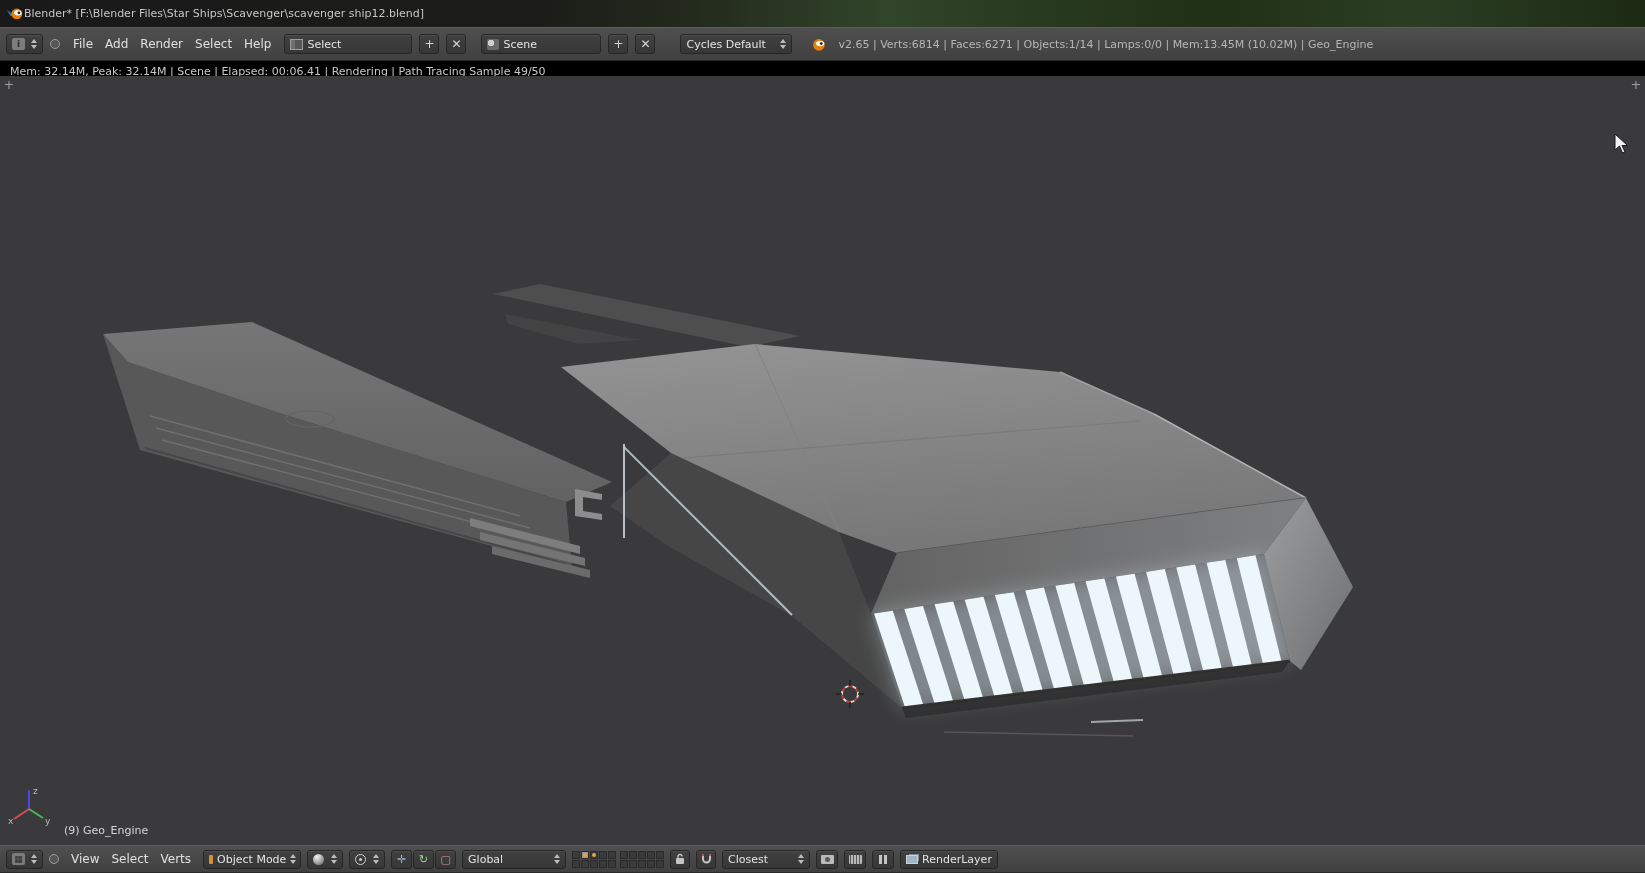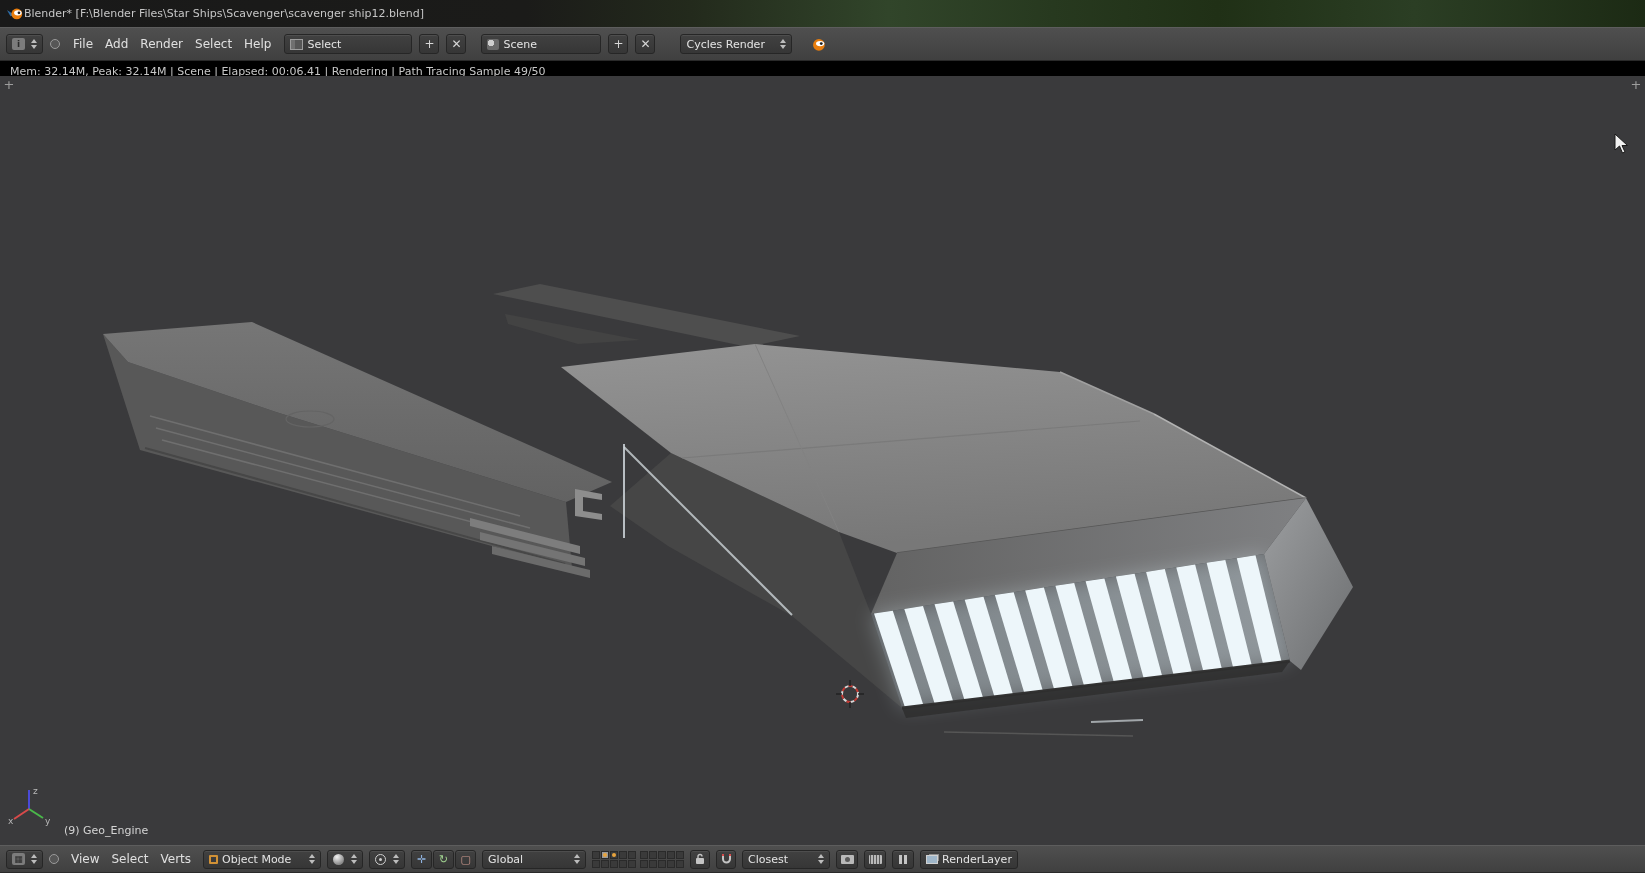--- a/index.html
+++ b/index.html
@@ -113,31 +113,32 @@
   </div>
   <div class="widget sq">+</div>
   <div class="widget sq">✕</div>
   <div class="widget" style="width:120px;margin-left:8px">
     <span class="scene-icon"></span>
     <span>Scene</span>
   </div>
   <div class="widget sq">+</div>
   <div class="widget sq">✕</div>
   <div class="widget" style="width:112px;margin-left:18px;justify-content:space-between">
-    <span>Cycles Render</span>
+    <span>Cycles Default</span>
     <span class="dd-arrows">
         <i class="up"></i>
         <i class="down"></i>
       </span>
   </div>
   <svg class="blender-logo" style="margin-left:10px" viewBox="0 0 20 16">
     <circle cx="11" cy="8.5" r="6.5" fill="#e87d0d"></circle>
     <ellipse cx="12.4" cy="7" rx="4.6" ry="3" fill="#ffffff"></ellipse>
     <circle cx="13.6" cy="7" r="1.6" fill="#1c1c1c"></circle>
   </svg>
+  <span class="stats">v2.65 | Verts:6814 | Faces:6271 | Objects:1/14 | Lamps:0/0 | Mem:13.45M (10.02M) | Geo_Engine</span>
 </div>
 
 <div class="statusbar">
   <span>Mem: 32.14M, Peak: 32.14M | Scene | Elapsed: 00:06.41 | Rendering | Path Tracing Sample 49/50</span>
 </div>
 
 <div class="viewport">
 
   <svg class="ship" viewBox="0 0 1645 769">
     <defs>
@@ -255,21 +256,21 @@
         <i class="up"></i>
         <i class="down"></i>
       </span>
   </div>
   <span class="collapse-dot"></span>
   <nav class="menus">
     <span class="menu">View</span>
     <span class="menu">Select</span>
     <span class="menu">Verts</span>
   </nav>
-  <div class="widget" style="width:118px">
+  <div class="widget" style="width:98px">
     <span class="mode-icon"></span>
     <span>Object Mode</span>
     <span class="dd-arrows" style="margin-left:auto">
         <i class="up"></i>
         <i class="down"></i>
       </span>
   </div>
   <div class="widget">
     <span class="shade-icon"></span>
     <span class="dd-arrows">

